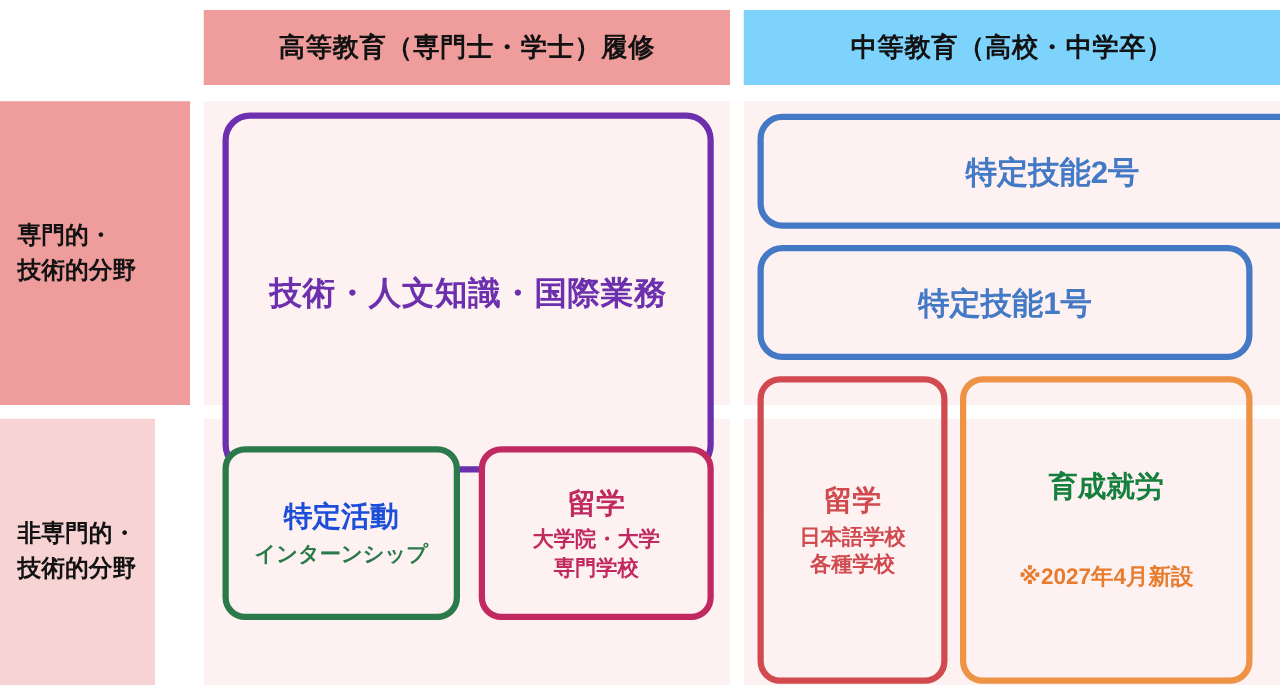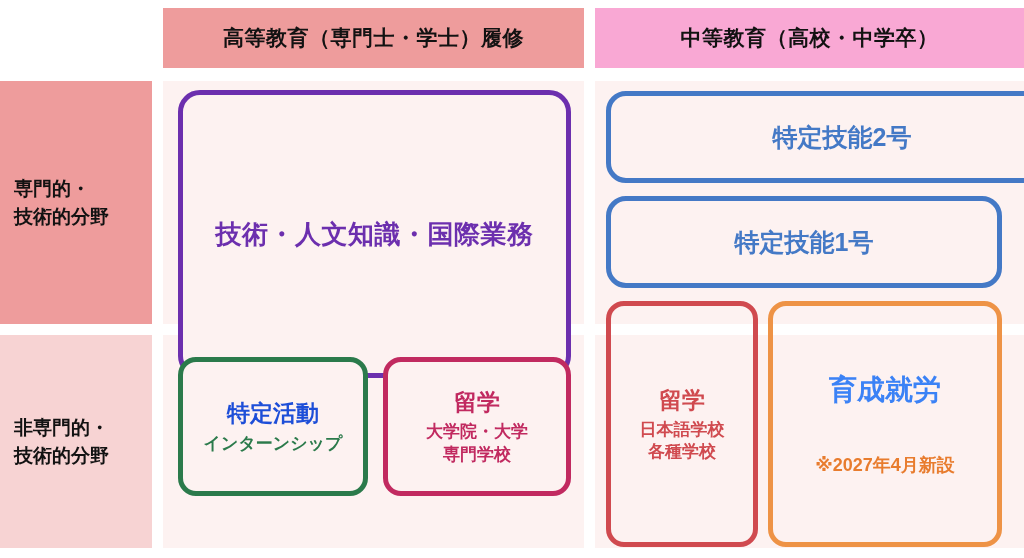--- a/index.html
+++ b/index.html
@@ -21,41 +21,41 @@
     letter-spacing:.5px;
     white-space:nowrap;
   }
   #hdr-higher{
     left:163px;top:8px;width:421px;height:60px;
     background:#EE9C9C;
     font-size:21px;
   }
   #hdr-secondary{
     left:595px;top:8px;width:429px;height:60px;
-    background:#f9a8d4;
+    background:#7dd3fc;
     font-size:21px;
   }
 
   
   .row-label{
     position:absolute;
     display:flex;align-items:center;
     padding-left:14px;
     font-weight:bold;
     color:#121212;
     font-size:19px;
     line-height:1.45;
     box-sizing:border-box;
   }
   #label-professional{
     left:0;top:81px;width:152px;height:243px;
     background:#EE9C9C;
   }
   #label-nonprofessional{
-    left:0;top:335px;width:152px;height:213px;
+    left:0;top:335px;width:124px;height:213px;
     background:#F7D3D3;
   }
 
   
   .cell{
     position:absolute;
     background:#FDF2F1;
   }
   #cell-hi-pro   {left:163px;top:81px; width:421px;height:243px;}
   #cell-sec-pro  {left:595px;top:81px; width:429px;height:243px;}
@@ -129,21 +129,21 @@
   }
   #box-study-secondary .title{font-size:23px;color:#D04A4F;margin-bottom:3px;}
   #box-study-secondary .sub  {font-size:17px;color:#D04A4F;}
 
   
   #box-training-employment{
     left:768px;top:301px;width:234px;height:246px;
     border-width:5px;border-color:#EE9346;border-radius:18px;
     background:transparent;
   }
-  #box-training-employment .title{font-size:28px;color:#3b82f6;margin-bottom:3px;}
+  #box-training-employment .title{font-size:23px;color:#15803d;margin-bottom:3px;}
   #box-training-employment .sub  {font-size:18px;color:#E87C2E;margin-top:42px;}
 </style>
 </head>
 <body>
 
 <div id="stage">
 
   <div class="col-header" id="hdr-higher">高等教育（専門士・学士）履修</div>
 
   <div class="col-header" id="hdr-secondary">中等教育（高校・中学卒）</div>

